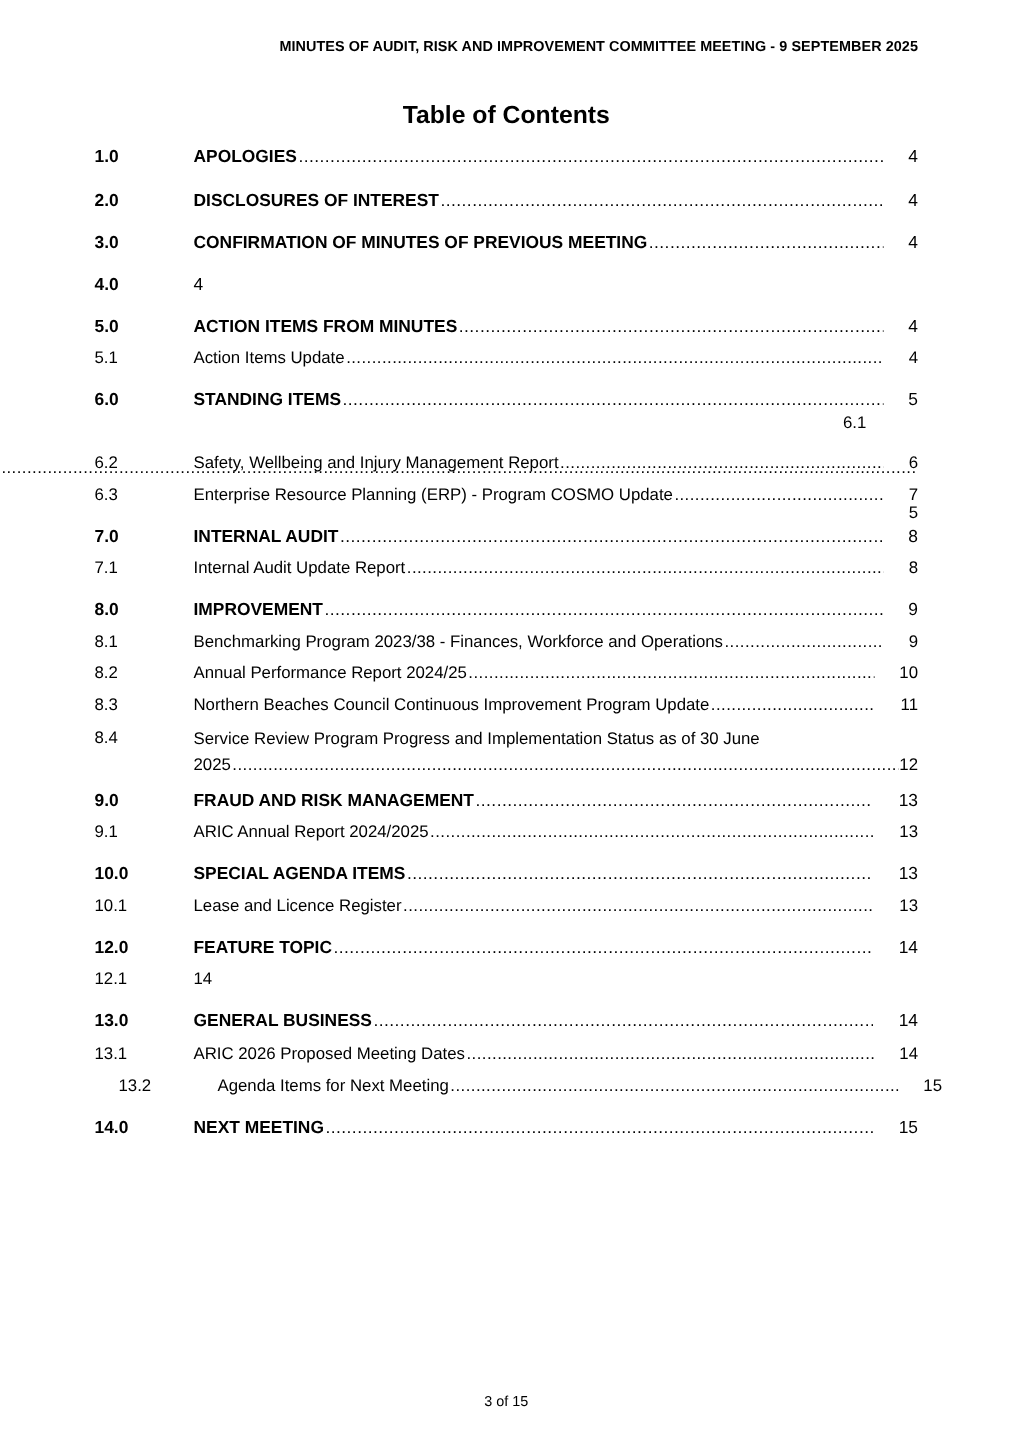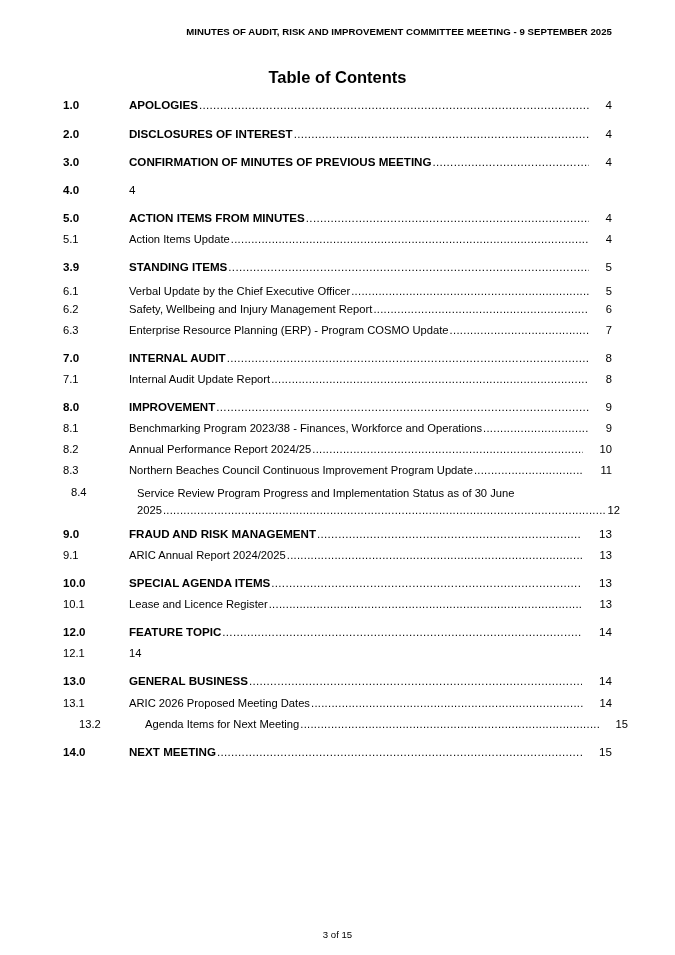--- a/index.html
+++ b/index.html
@@ -88,28 +88,28 @@
     </div>
     <div class="row minor" style="position: absolute; top: 134px; left: 0px; width: 100%;">
       <span class="num">5.1</span>
       <span class="text-wrap">
         <span class="label">Action Items Update</span>
         <span class="dots"></span>
       </span>
       <span class="page">4</span>
     </div>
     <div class="row major" style="position: absolute; top: 162px; left: 0px; width: 100%;">
-      <span class="num">3.9</span>
+      <span class="num">6.0</span>
       <span class="text-wrap">
         <span class="label">STANDING ITEMS</span>
         <span class="dots"></span>
       </span>
       <span class="page">5</span>
     </div>
-    <div class="row minor" style="position: absolute; top: 186px; left: 0px; width: 100%;">
+    <div class="row minor" style="position: absolute; top: 177px; left: 0px; width: 100%; flex-direction: column;">
       <span class="num">6.1</span>
       <span class="text-wrap">
         <span class="label">Verbal Update by the Chief Executive Officer</span>
         <span class="dots"></span>
       </span>
       <span class="page">5</span>
     </div>
     <div class="row minor" style="position: absolute; top: 204px; left: 0px; width: 100%;">
       <span class="num">6.2</span>
       <span class="text-wrap">
@@ -167,21 +167,21 @@
       <span class="page">10</span>
     </div>
     <div class="row minor" style="position: absolute; top: 365px; left: 0px; width: 100%;">
       <span class="num">8.3</span>
       <span class="text-wrap">
         <span class="label">Northern Beaches Council Continuous Improvement Program Update</span>
         <span class="dots"></span>
       </span>
       <span class="page">11</span>
     </div>
-    <div class="row minor two-line" style="position: absolute; top: 387px; left: 0px; width: 100%; margin-left: 8px;">
+    <div class="row minor two-line" style="position: absolute; top: 387px; left: 0px; width: 100%; margin-left: 0px;">
       <span class="num">8.4</span>
       <span class="text-wrap" style="margin-top: 1px;">
         <span class="label">Service Review Program Progress and Implementation Status as of 30 June</span>
         <span class="line2" style="margin-top: 3px;">
           <span class="label">2025</span>
           <span class="dots"></span>
           <span class="page">12</span>
         </span>
       </span>
     </div>

